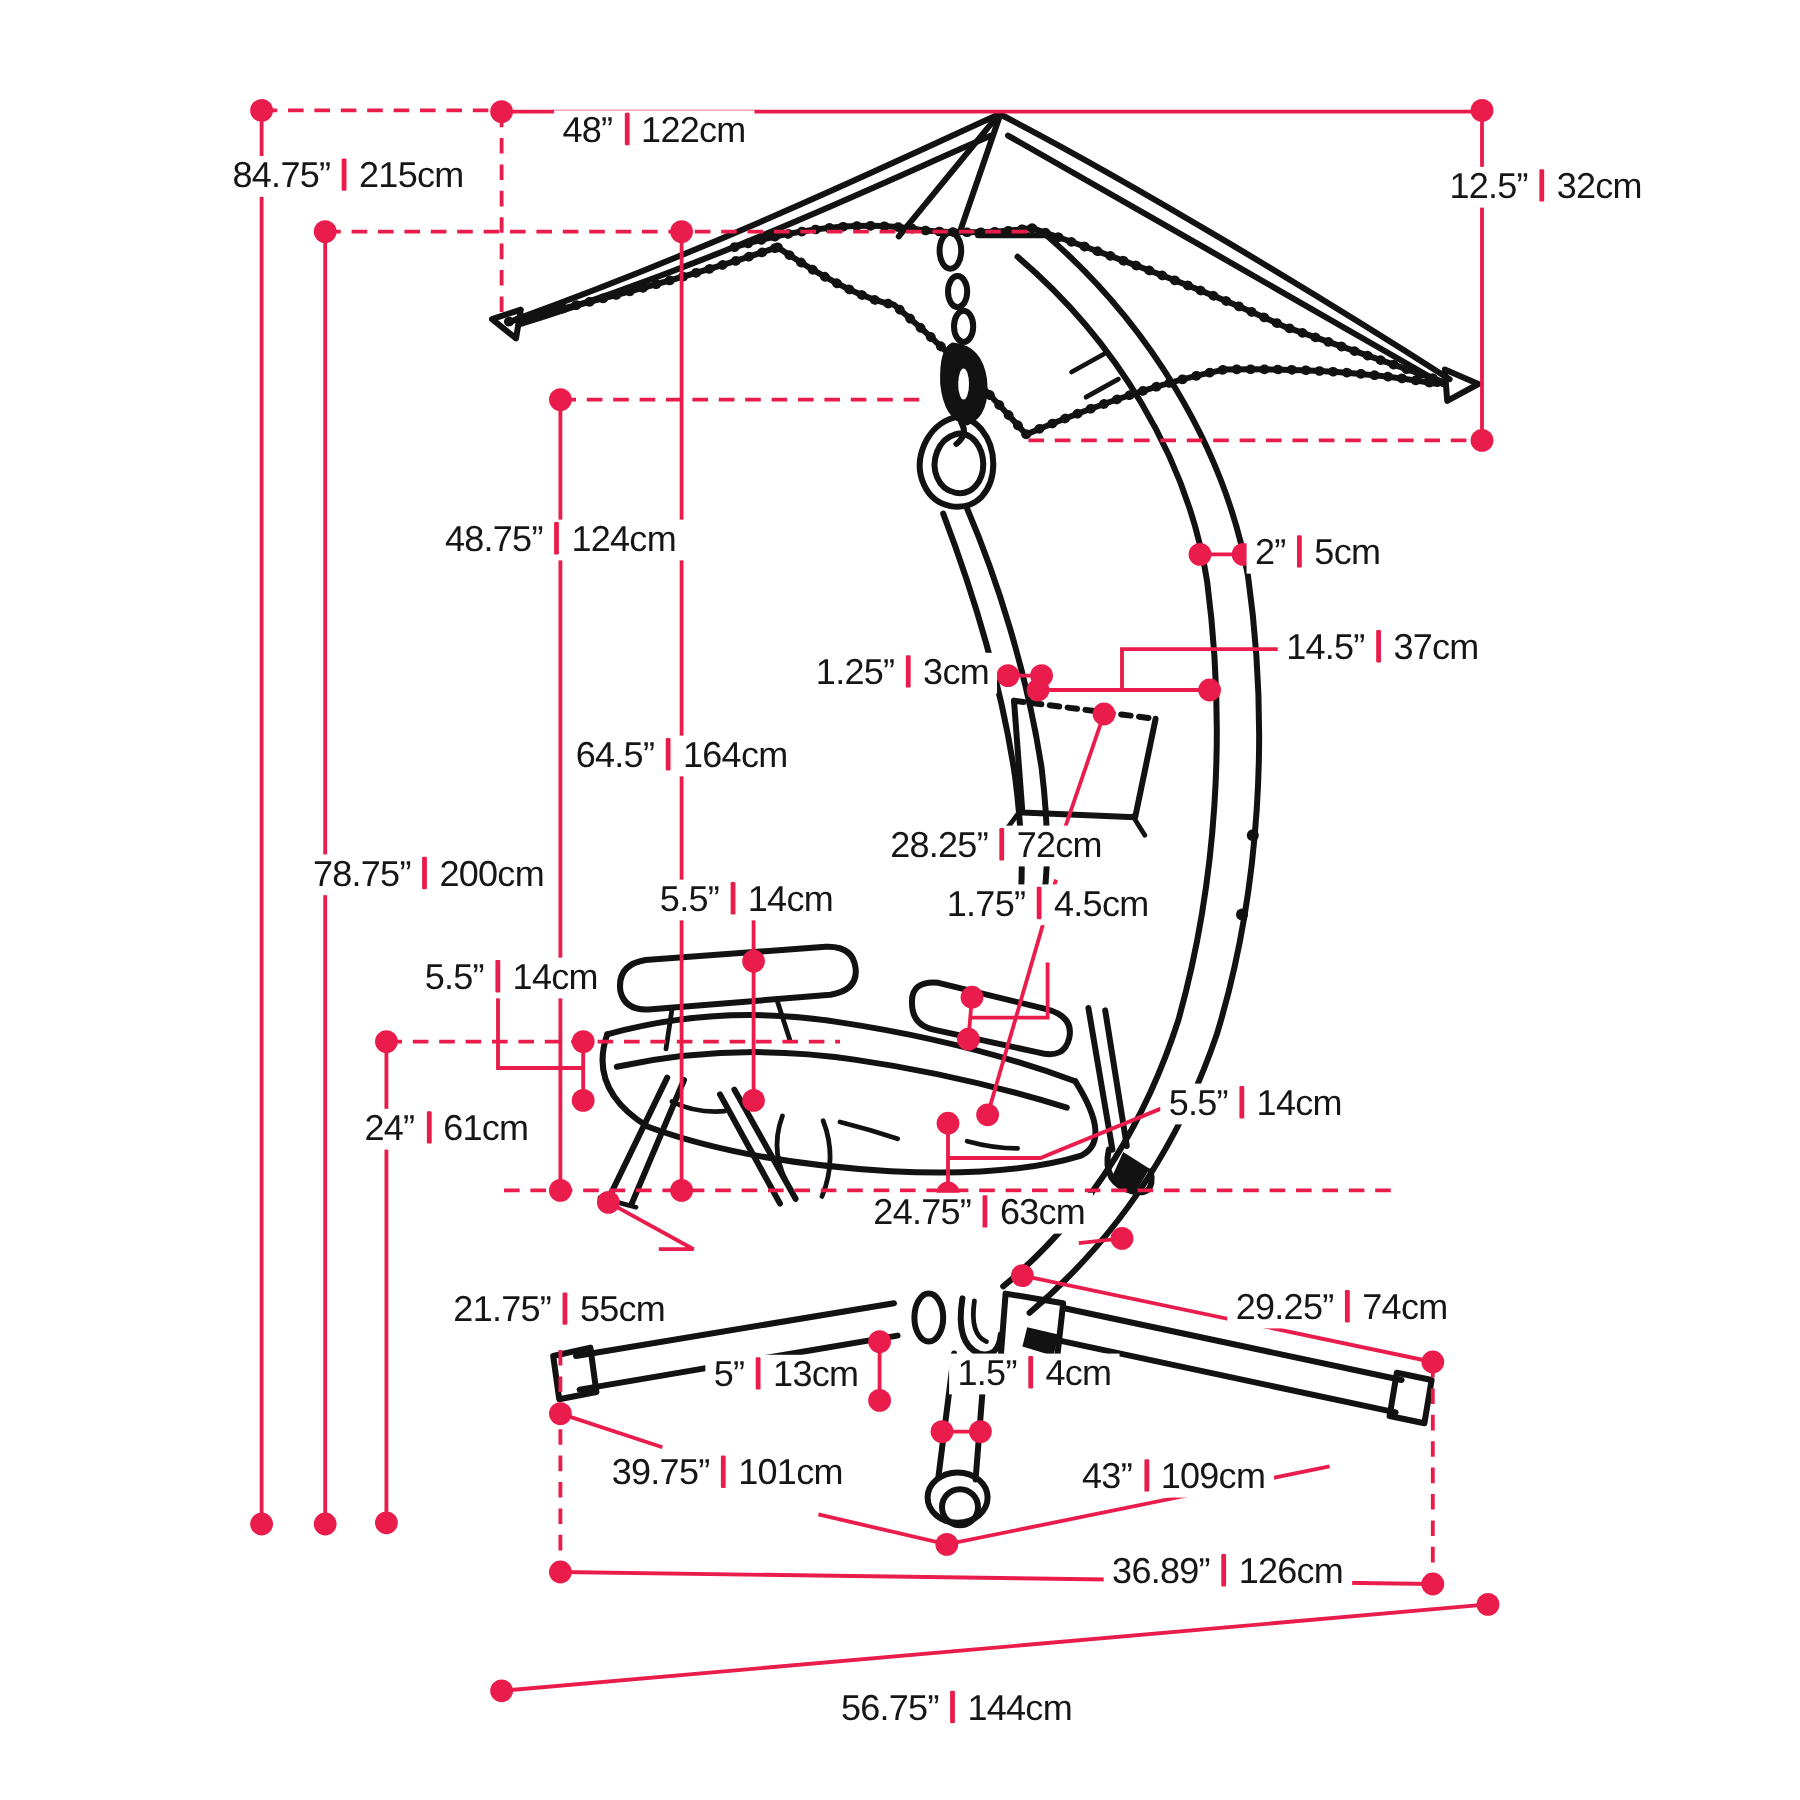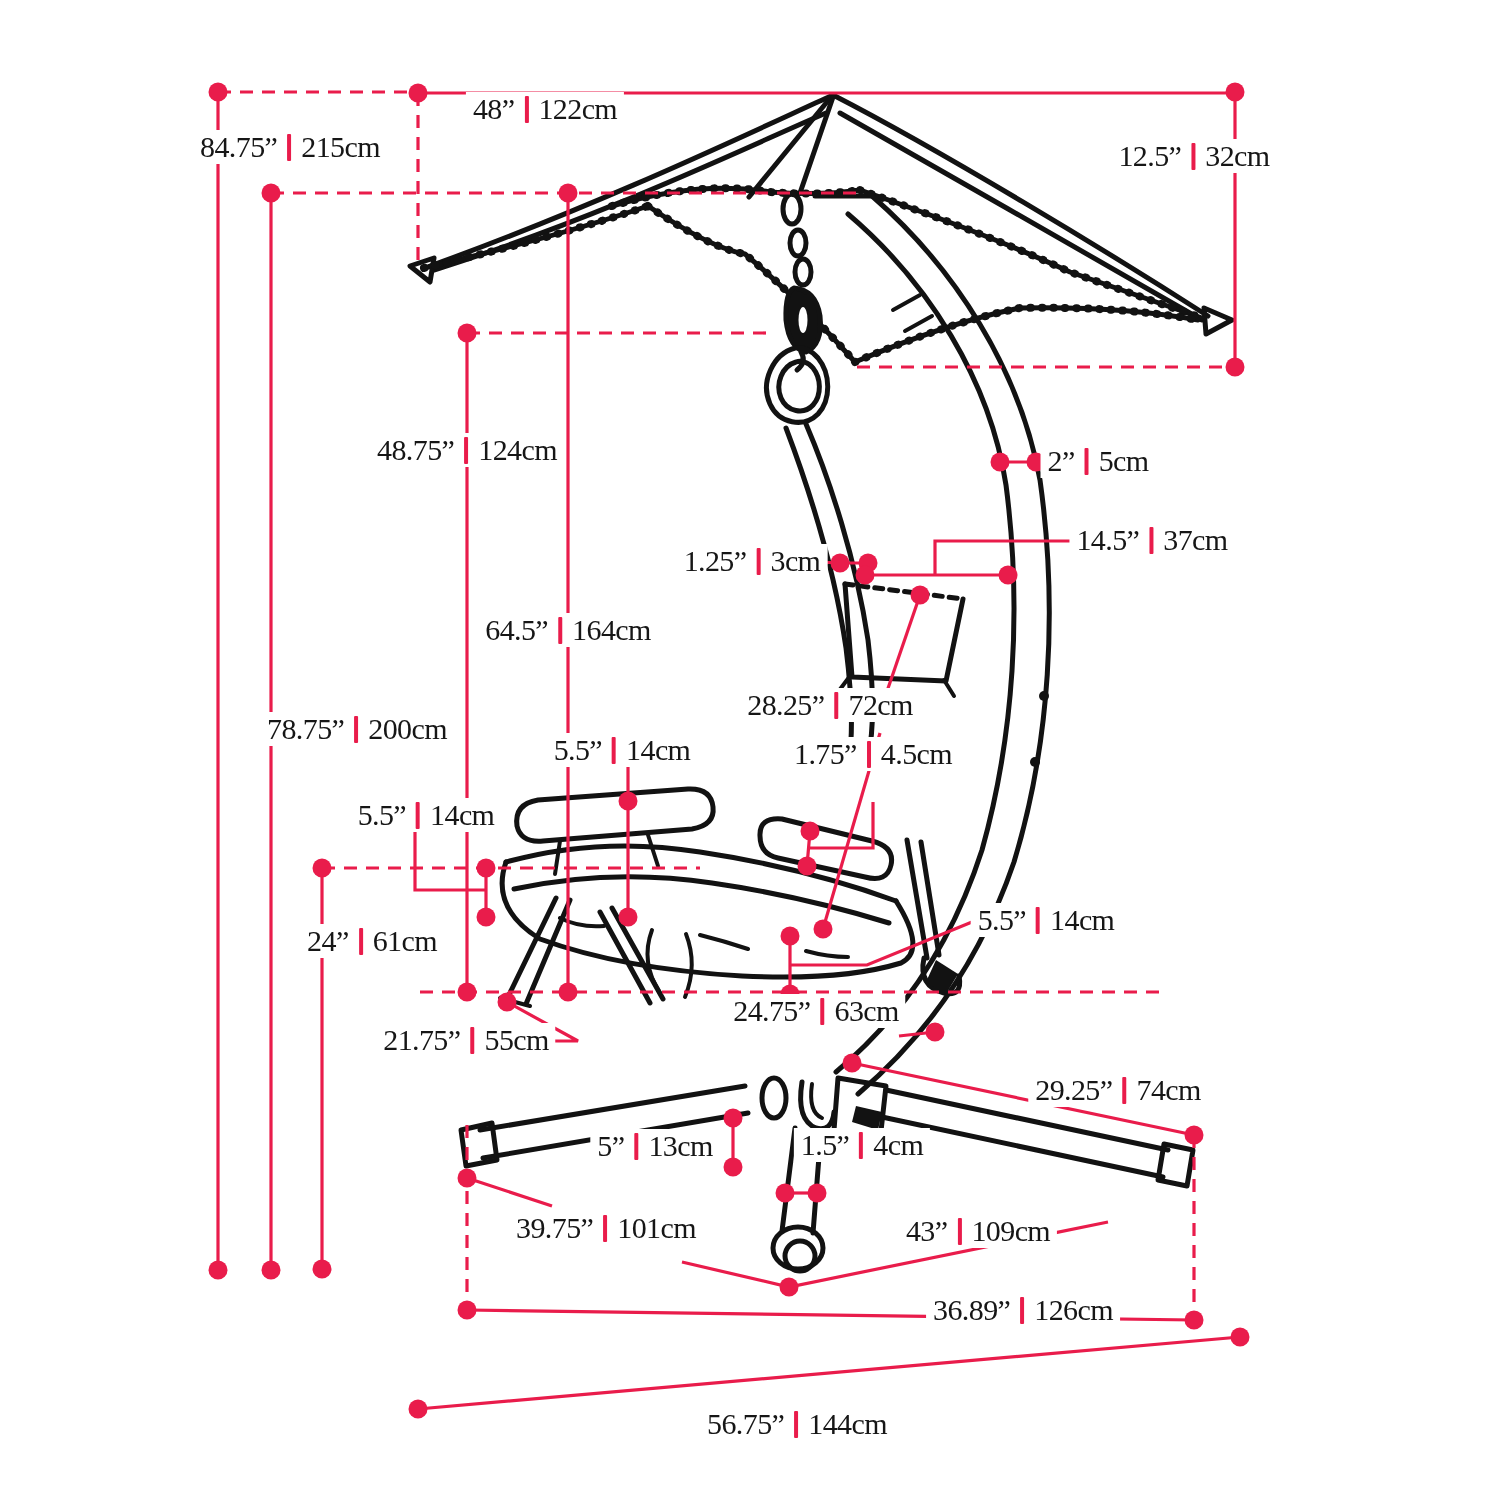--- a/index.html
+++ b/index.html
@@ -1,22 +1,22 @@
 <!DOCTYPE html>
 <html style="--accent: #e91c4b; --ink: #121212; --paper: #ffffff;"><head>
 <meta charset="utf-8">
 <style>
   :root { --accent:#e91c4b; --ink:#121212; --paper:#ffffff; }
   html,body{margin:0;padding:0;background:var(--paper);}
   #stage{position:relative;width:1500px;height:1500px;background:var(--paper);
          font-family:"Liberation Sans", sans-serif;overflow:hidden;}
   #art{position:absolute;left:0;top:0;}
-  .dim{position:absolute;transform:translate(-50%,-50%);display:flex;align-items:center;
+  .dim{position:absolute;transform:translate(-50%,-50%);display:flex;align-items:flex-start;
        white-space:nowrap;background:var(--paper);padding:2px 7px;
-       font-size:30px;font-weight:500;color:#161616;letter-spacing:-0.6px;line-height:1;font-family:Liberation Serif, serif;}
+       font-size:30px;font-weight:500;color:#161616;letter-spacing:-0.6px;line-height:1;}
   .dim .sep{display:inline-block;width:4px;height:27px;background:var(--accent);
             margin:0 10px;border-radius:1px;}
   .dim .cm{font-weight:400;}
 </style>
 </head>
 <body>
 
 <div id="stage">
 
   <svg id="art" width="1500" height="1500" viewBox="0 0 1500 1500">
@@ -203,21 +203,21 @@
   <div class="dim" style="left:545px;top:109px">
       <span class="in">48”</span>
       <span class="sep"></span>
       <span class="cm">122cm</span>
     </div>
   <div class="dim" style="left:290px;top:147px">
       <span class="in">84.75”</span>
       <span class="sep"></span>
       <span class="cm">215cm</span>
     </div>
-  <div class="dim" style="left:1194px;top:156px">
+  <div class="dim" style="left:1288px;top:156px">
       <span class="in">12.5”</span>
       <span class="sep"></span>
       <span class="cm">32cm</span>
     </div>
   <div class="dim" style="left:467px;top:450px">
       <span class="in">48.75”</span>
       <span class="sep"></span>
       <span class="cm">124cm</span>
     </div>
   <div class="dim" style="left:1098px;top:461px">
@@ -268,21 +268,21 @@
   <div class="dim" style="left:1046px;top:920px">
       <span class="in">5.5”</span>
       <span class="sep"></span>
       <span class="cm">14cm</span>
     </div>
   <div class="dim" style="left:372px;top:941px">
       <span class="in">24”</span>
       <span class="sep"></span>
       <span class="cm">61cm</span>
     </div>
-  <div class="dim" style="left:466px;top:1040px">
+  <div class="dim" style="left:466px;top:1092px">
       <span class="in">21.75”</span>
       <span class="sep"></span>
       <span class="cm">55cm</span>
     </div>
   <div class="dim" style="left:816px;top:1011px">
       <span class="in">24.75”</span>
       <span class="sep"></span>
       <span class="cm">63cm</span>
     </div>
   <div class="dim" style="left:1118px;top:1090px">

